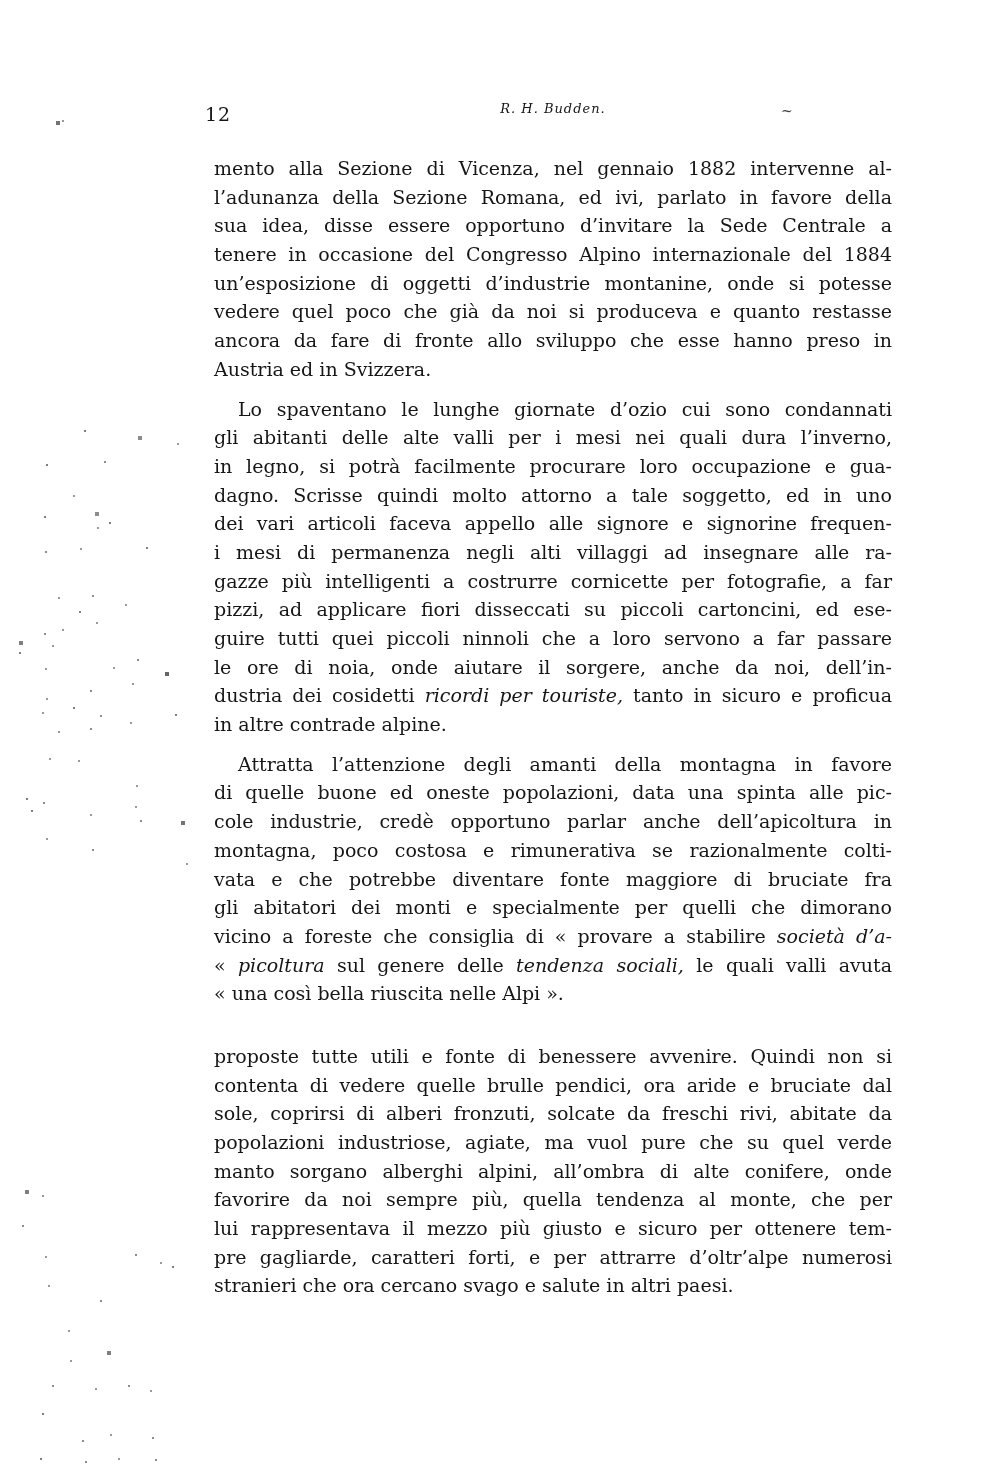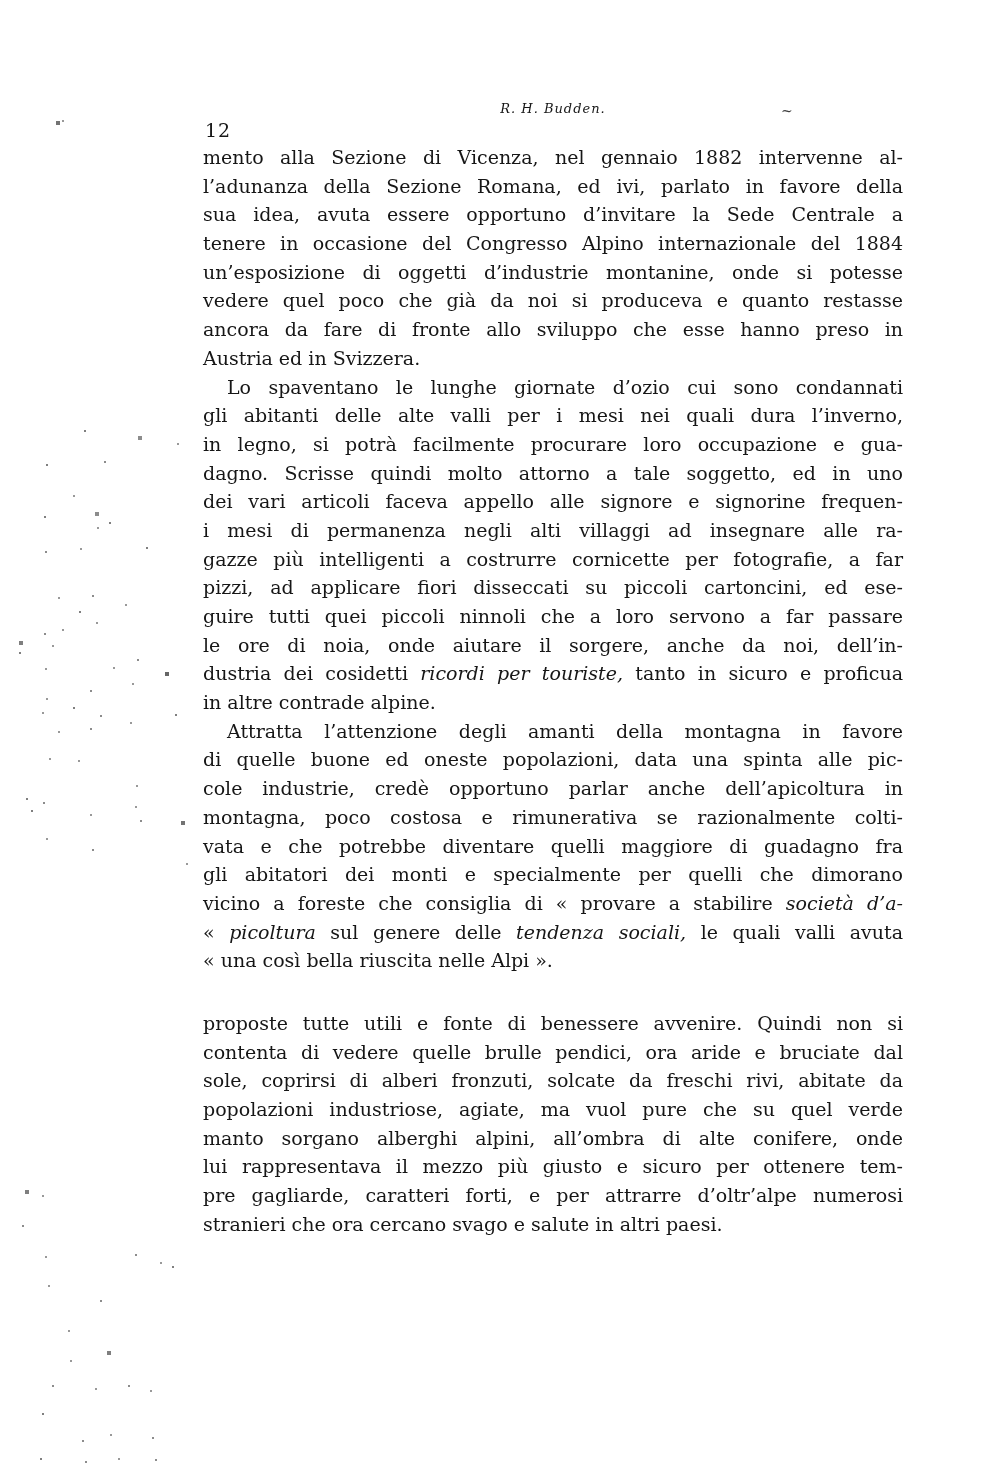--- a/index.html
+++ b/index.html
@@ -20,21 +20,21 @@
   .header {
     position: absolute;
     left: 203px;
     top: 101px;
     width: 700px;
     height: 30px;
   }
   .page-number {
     position: absolute;
     left: 2px;
-    top: 18px;
+    top: 2px;
     font-size: 19px;
     letter-spacing: 1px;
   }
   .running-head {
     position: absolute;
     left: 0;
     top: 0;
     width: 100%;
     text-align: center;
     font-size: 13px;
@@ -49,21 +49,21 @@
     color: #3c3c3c;
   }
   
   .page-body {
     position: absolute;
     left: 203px;
     top: 143px;
     width: 700px;
     font-size: 19px;
   }
-  .para { margin: 0; }
+  .para { margin: 11px; }
   .para.gap { margin-top: 34px; }
   .line {
     line-height: 28.7px;
     height: 28.7px;
     text-align: justify;
     text-align-last: justify;
     white-space: normal;
     overflow: visible;
   }
   .line.last { text-align-last: left; }
@@ -164,21 +164,21 @@
   <div class="header">
     <span class="page-number">12</span>
     <span class="running-head">R. H. Budden.</span>
     <span class="margin-mark">~</span>
   </div>
 
   <div class="page-body">
       <div class="para">
         <div class="line"><span>mento alla Sezione di Vicenza, nel gennaio 1882 intervenne al-</span></div>
         <div class="line"><span>l’adunanza della Sezione Romana, ed ivi, parlato in favore della</span></div>
-        <div class="line"><span>sua idea, avuta essere opportuno d’invitare la Sede Centrale a</span></div>
+        <div class="line"><span>sua idea, disse essere opportuno d’invitare la Sede Centrale a</span></div>
         <div class="line"><span>tenere in occasione del Congresso Alpino internazionale del 1884</span></div>
         <div class="line"><span>un’esposizione di oggetti d’industrie montanine, onde si potesse</span></div>
         <div class="line"><span>vedere quel poco che già da noi si produceva e quanto restasse</span></div>
         <div class="line"><span>ancora da fare di fronte allo sviluppo che esse hanno preso in</span></div>
         <div class="line last"><span>Austria ed in Svizzera.</span></div>
       </div>
       <div class="para">
         <div class="line indent"><span>Lo spaventano le lunghe giornate d’ozio cui sono condannati</span></div>
         <div class="line"><span>gli abitanti delle alte valli per i mesi nei quali dura l’inverno,</span></div>
         <div class="line"><span>in legno, si potrà facilmente procurare loro occupazione e gua-</span></div>
@@ -190,31 +190,32 @@
         <div class="line"><span>guire tutti quei piccoli ninnoli che a loro servono a far passare</span></div>
         <div class="line"><span>le ore di noia, onde aiutare il sorgere, anche da noi, dell’in-</span></div>
         <div class="line"><span>dustria dei cosidetti </span><span class="it">ricordi per touriste,</span><span> tanto in sicuro e proficua</span></div>
         <div class="line last"><span>in altre contrade alpine.</span></div>
       </div>
       <div class="para">
         <div class="line indent"><span>Attratta l’attenzione degli amanti della montagna in favore</span></div>
         <div class="line"><span>di quelle buone ed oneste popolazioni, data una spinta alle pic-</span></div>
         <div class="line"><span>cole industrie, credè opportuno parlar anche dell’apicoltura in</span></div>
         <div class="line"><span>montagna, poco costosa e rimunerativa se razionalmente colti-</span></div>
-        <div class="line"><span>vata e che potrebbe diventare quelli maggiore di guadagno fra</span></div>
+        <div class="line"><span>vata e che potrebbe diventare fonte maggiore di bruciate fra</span></div>
         <div class="line"><span>gli abitatori dei monti e specialmente per quelli che dimorano</span></div>
         <div class="line"><span>vicino a foreste che consiglia di « provare a stabilire </span><span class="it">società d’a-</span></div>
         <div class="line"><span>« </span><span class="it">picoltura</span><span> sul genere delle </span><span class="it">tendenza sociali,</span><span> le quali valli avuta</span></div>
         <div class="line last"><span>« una così bella riuscita nelle Alpi ».</span></div>
       </div>
       <div class="para gap">
         <div class="line"><span>proposte tutte utili e fonte di benessere avvenire. Quindi non si</span></div>
         <div class="line"><span>contenta di vedere quelle brulle pendici, ora aride e bruciate dal</span></div>
         <div class="line"><span>sole, coprirsi di alberi fronzuti, solcate da freschi rivi, abitate da</span></div>
         <div class="line"><span>popolazioni industriose, agiate, ma vuol pure che su quel verde</span></div>
         <div class="line"><span>manto sorgano alberghi alpini, all’ombra di alte conifere, onde</span></div>
+        <div class="line"><span>favorire da noi sempre più, quella tendenza al monte, che per</span></div>
         <div class="line"><span>lui rappresentava il mezzo più giusto e sicuro per ottenere tem-</span></div>
         <div class="line"><span>pre gagliarde, caratteri forti, e per attrarre d’oltr’alpe numerosi</span></div>
         <div class="line last"><span>stranieri che ora cercano svago e salute in altri paesi.</span></div>
       </div>
     </div>
 
 </div>
 
 </body></html>

